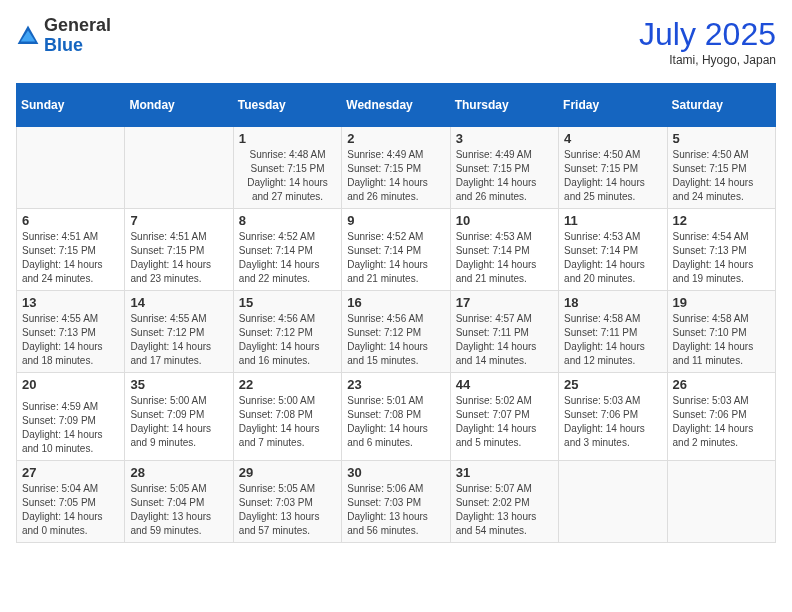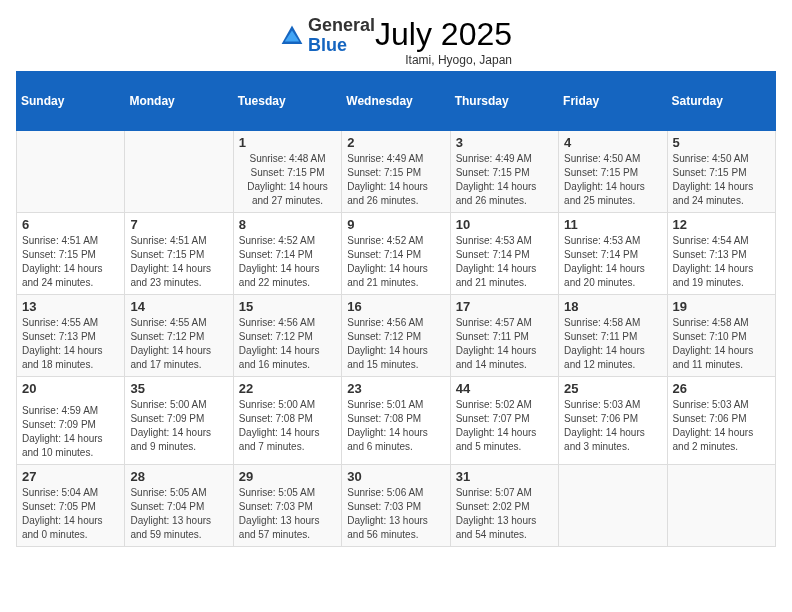--- a/index.html
+++ b/index.html
@@ -5,23 +5,23 @@
     * { box-sizing: border-box; margin: 0; padding: 0; }
     body {
       font-family: Arial, sans-serif;
       background: #fff;
       width: 792px;
       min-height: 612px;
       padding: 16px;
     }
     .header {
       display: flex;
-      justify-content: center;
+      justify-content: space-between;
       align-items: flex-start;
-      margin-bottom: 4px;
+      margin-bottom: 16px;
     }
     .logo {
       display: flex;
       align-items: center;
       gap: 4px;
     }
     .logo-text {
       font-size: 18px;
       font-weight: bold;
       line-height: 1.1;
@@ -30,38 +30,38 @@
     .logo-blue { color: #1565c0; }
     .logo-icon {
       width: 24px;
       height: 24px;
     }
     .title-block {
       text-align: right;
     }
     .month-year {
       font-size: 32px;
-      color: #000000;
+      color: #1d4ed8;
       font-weight: normal;
     }
     .location {
       font-size: 12px;
       color: #333;
     }
     table {
       width: 100%;
       border-collapse: collapse;
       font-size: 11px;
     }
     thead tr {
       background-color: #1565c0;
       color: #fff;
     }
     thead th {
-      padding: 22px 4px;
+      padding: 14px 4px;
       text-align: left;
       font-size: 12px;
       font-weight: bold;
       border: 1px solid #1565c0;
     }
     tbody tr {
       border-bottom: 1px solid #ccc;
     }
     tbody td {
       vertical-align: top;

